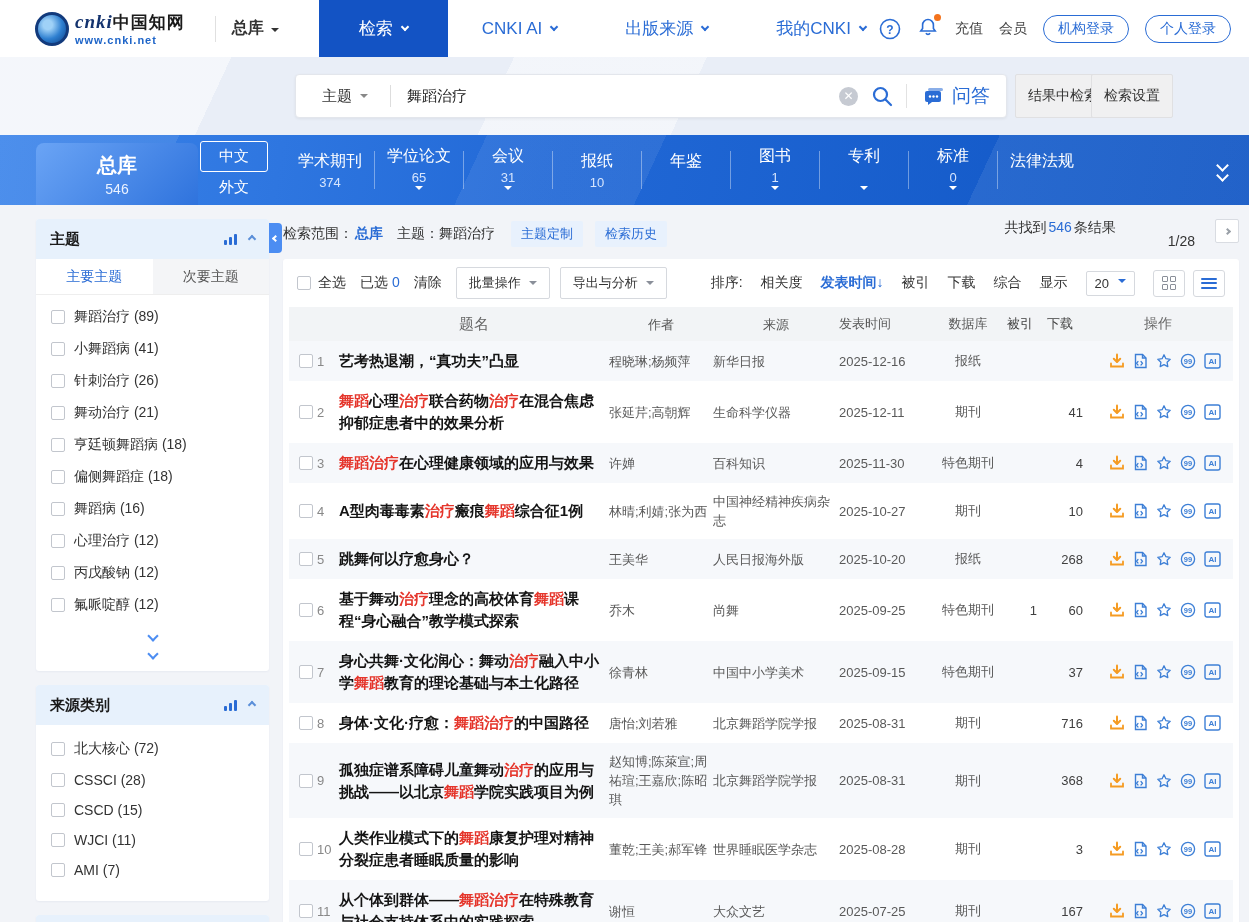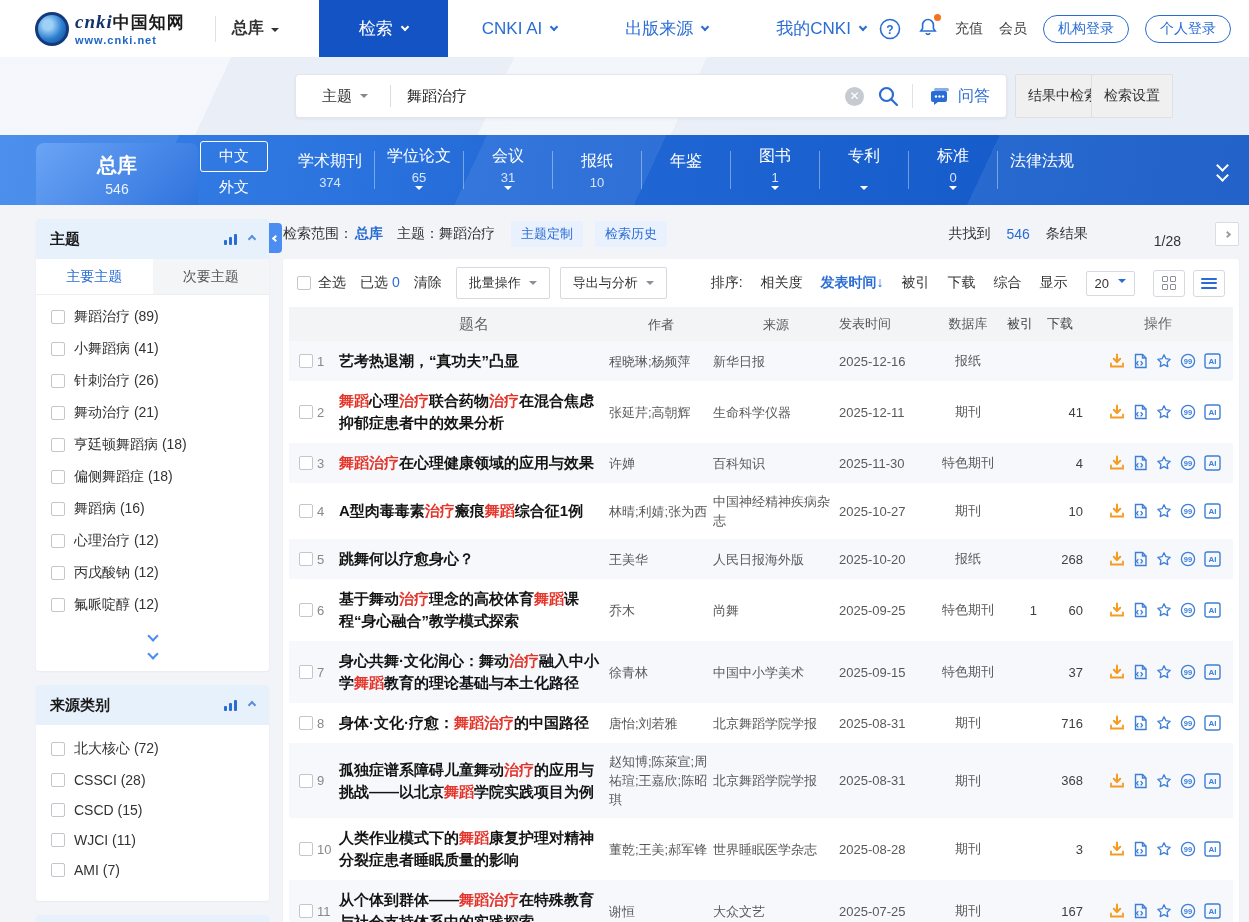--- a/index.html
+++ b/index.html
@@ -43,21 +43,21 @@
   .searchband { height:78px; background:#e9eef7; position:relative;
     background-image:linear-gradient(115deg, rgba(255,255,255,.5) 0 18%, rgba(255,255,255,0) 18% 40%, rgba(255,255,255,.45) 40% 55%, rgba(255,255,255,0) 55%); }
   .searchbox { position:absolute; left:295px; top:17px; width:712px; height:44px; background:#fff; border:1px solid #e3e6ec; border-radius:4px; display:flex; align-items:center; box-shadow:0 1px 3px rgba(0,0,0,.06); }
   .field-sel { display:flex; align-items:center; gap:8px; padding:0 22px 0 26px; font-size:15px; color:#333; cursor:pointer; }
   .field-sel .tri.down { border-top-color:#888; }
   .sb-sep { width:1px; height:22px; background:#ddd; }
   .sb-input { flex:1; border:none; outline:none; font-size:15px; color:#222; padding:0 16px; font-family:inherit; background:transparent; }
   .sb-clear { width:19px; height:19px; border-radius:50%; background:#c6cad2; color:#fff; font-size:12px; line-height:19px; text-align:center; cursor:pointer; margin-right:12px; }
   .sb-mag { margin-right:12px; cursor:pointer; }
   .sb-div2 { width:1px; height:24px; background:#e2e2e2; }
-  .sb-qa { display:flex; align-items:center; gap:7px; padding:0 16px; color:#2a6cd5; font-size:16px; cursor:pointer; }
+  .sb-qa { display:flex; align-items:center; gap:7px; padding:0 16px; color:#2a6cd5; font-size:19px; cursor:pointer; }
   .band-btn { position:absolute; top:17px; height:44px; background:#f0f0f1; border:1px solid #e0e0e2; font-size:14px; color:#333; padding:0 12px; cursor:pointer; border-radius:2px; }
   .band-btn.b1 { left:1015px; }
   .band-btn.b2 { left:1091px; }
 
   
   .dbbar { height:70px; background:linear-gradient(100deg,#3b84ea 0%, #2168d6 45%, #0f55c4 100%); position:relative; display:flex; align-items:center; color:#fff; }
   .dbbar::before { content:""; position:absolute; inset:0;
     background:linear-gradient(115deg, rgba(255,255,255,.09) 0 14%, rgba(255,255,255,0) 14% 38%, rgba(255,255,255,.07) 38% 52%, rgba(255,255,255,0) 52% 78%, rgba(255,255,255,.08) 78%); pointer-events:none; }
   .dbmain { width:162px; height:62px; margin-left:36px; margin-top:8px; border-radius:8px 8px 0 0;
     background:linear-gradient(135deg,#6aa4f5,#2f73dd); display:flex; flex-direction:column; align-items:center; justify-content:center; cursor:pointer; position:relative; z-index:2; }
@@ -94,21 +94,21 @@
   .collapse-handle { position:absolute; right:-13px; top:4px; width:13px; height:30px; background:#4c8df2; border-radius:0 4px 4px 0; display:flex; align-items:center; justify-content:center; cursor:pointer; z-index:3;}
   .collapse-handle .chev { width:5px; height:5px; color:#fff; }
 
   
   .main { flex:1; min-width:0; }
   .scoperow { display:flex; align-items:center; height:30px; margin-bottom:10px; font-size:14px; }
   .scoperow .lab { color:#333; }
   .scoperow .val { color:#2a6cd5; font-weight:bold; margin:0 14px 0 2px; cursor:pointer; }
   .scoperow .qry { color:#333; margin-right:16px; }
   .chipbtn { background:#e8f1fd; color:#2a6cd5; font-size:13px; padding:4px 10px; border-radius:2px; margin-right:12px; cursor:pointer; border:none;text-align:center; }
-  .resultinfo { margin-left:auto; display:flex; align-items:center; gap:16px; font-size:14px; color:#333; }
+  .resultinfo { margin-left:auto; display:flex; gap:2px; font-size:14px; color:#333; }
   .resultinfo .num { color:#2a6cd5; }
   .resultinfo .page { margin-left:14px; }
   .pgbtn { width:24px; height:24px; border:1px solid #d9dce2; background:#fff; border-radius:2px; display:flex; align-items:center; justify-content:center; margin-left:8px; cursor:pointer; }
   .pgbtn .chev { width:5px; height:5px; color:#9aa0a8; }
 
   .card { background:#fff; border-radius:3px; padding:0 0 6px; box-shadow:0 1px 2px rgba(30,60,110,.05); }
   .toolbar { display:flex; align-items:center; height:48px; padding:0 14px; font-size:14px; }
   .toolbar .gap { margin-right:14px; }
   .tb-chk { display:flex; align-items:center; gap:7px; cursor:pointer; }
   .blue { color:#2a6cd5; }

